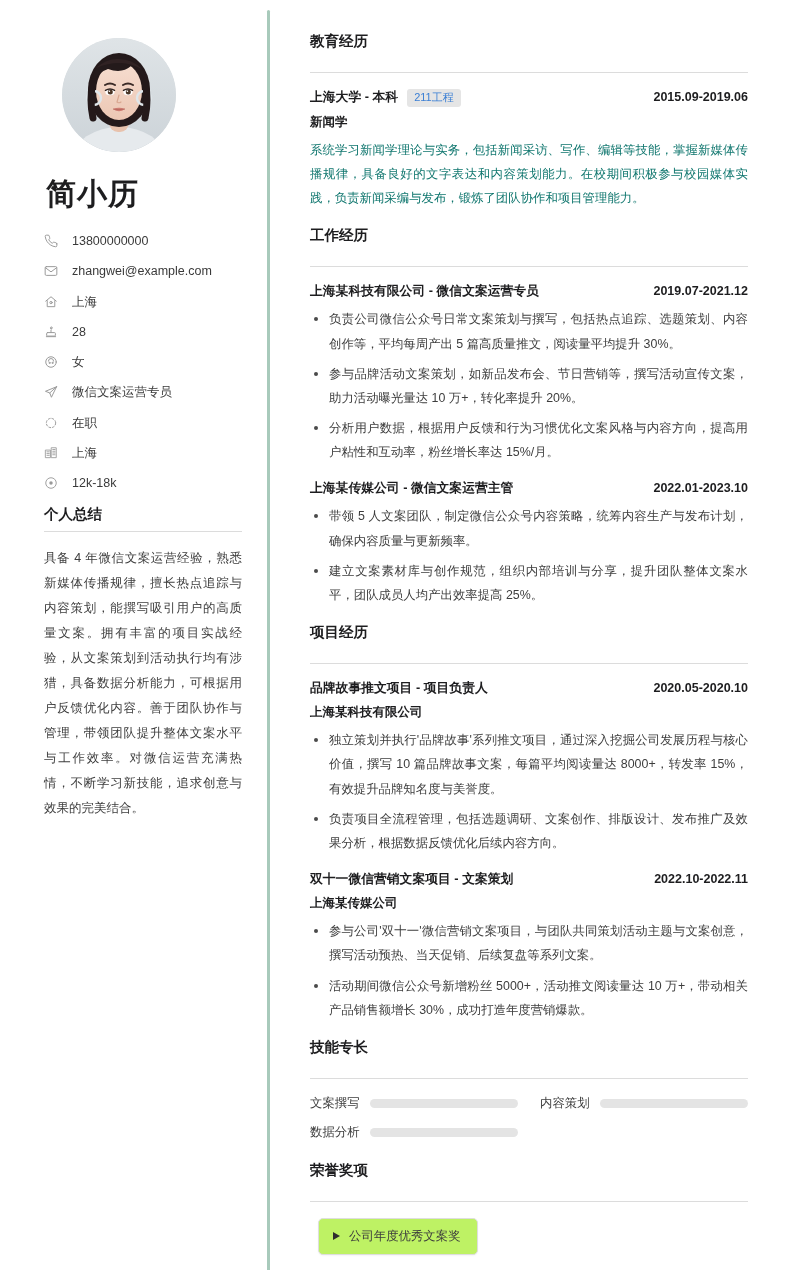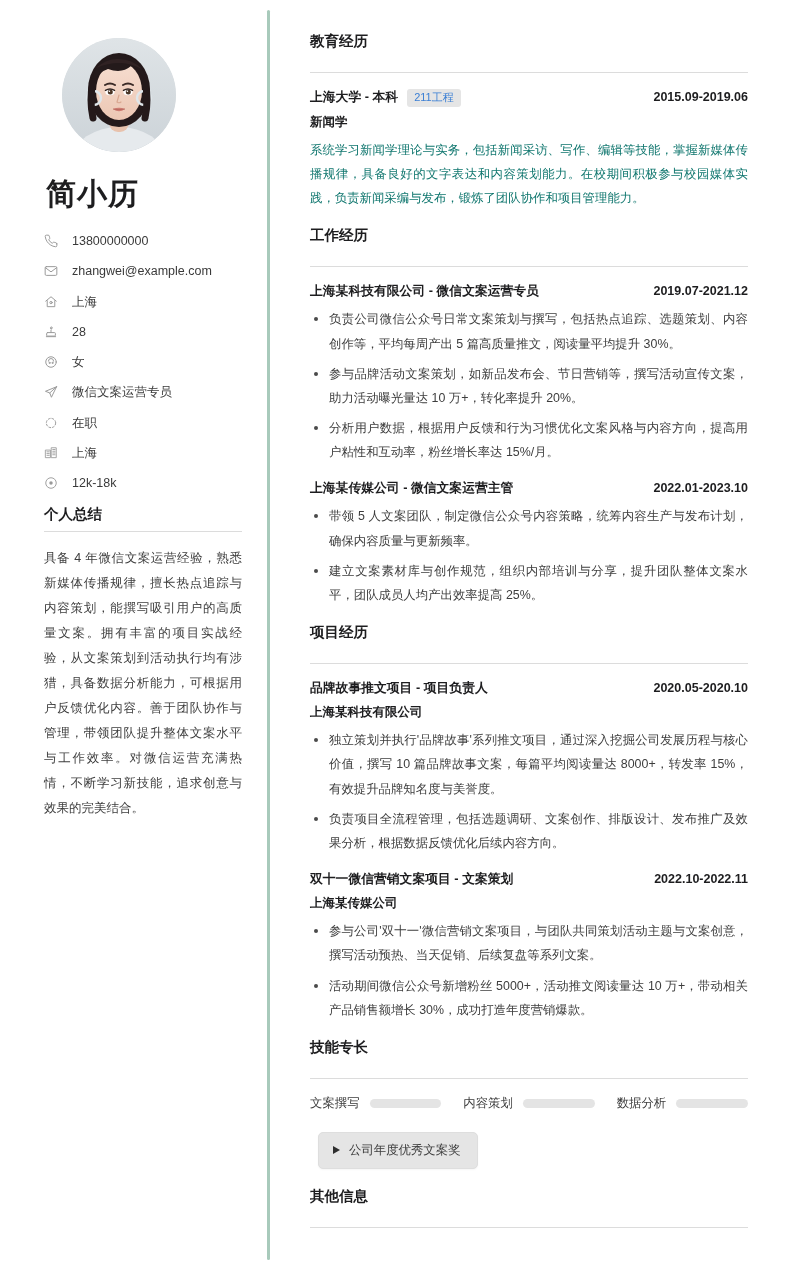--- a/index.html
+++ b/index.html
@@ -166,21 +166,21 @@
     top: 10px;
     width: 4px;
     height: 4px;
     border-radius: 50%;
     background: #4a4a4a;
   }
 
   
   .skills-grid {
     display: grid;
-    grid-template-columns: 1fr 1fr 1fr;
+    grid-template-columns: 1fr 1fr;
     column-gap: 22px;
     row-gap: 12px;
     margin-bottom: 20px;
   }
   .skill {
     display: flex;
     align-items: center;
     gap: 10px;
   }
   .skill-name {
@@ -203,21 +203,21 @@
   }
 
   
   .award-list { margin: 6px 0 18px 8px; }
   .award-chip {
     display: inline-flex;
     align-items: center;
     gap: 9px;
     border: 1px solid #dedede;
     border-radius: 5px;
-    background: #e5e5e5;
+    background: #bef264;
     padding: 9px 16px 9px 14px;
     font-size: 12.4px;
     color: #3d3d3d;
     box-shadow: 0 1px 2px rgba(0,0,0,0.04);
   }
   .award-chip .tri {
     width: 0; height: 0;
     border-left: 7px solid #2f2f2f;
     border-top: 4.5px solid transparent;
     border-bottom: 4.5px solid transparent;
@@ -482,20 +482,21 @@
         <div class="skill">
           <span class="skill-name">数据分析</span>
           <span class="skill-track">
             <span class="skill-fill" style="width: 50%;"></span>
           </span>
         </div>
       </div>
     </section>
 
     <section class="section">
+      <h2 class="sec-heading">荣誉奖项</h2>
       <div class="award-list">
         <span class="award-chip">
           <span class="tri"></span>
           <span>公司年度优秀文案奖</span>
         </span>
       </div>
     </section>
 
     <section class="section">
       <h2 class="sec-heading">其他信息</h2>

